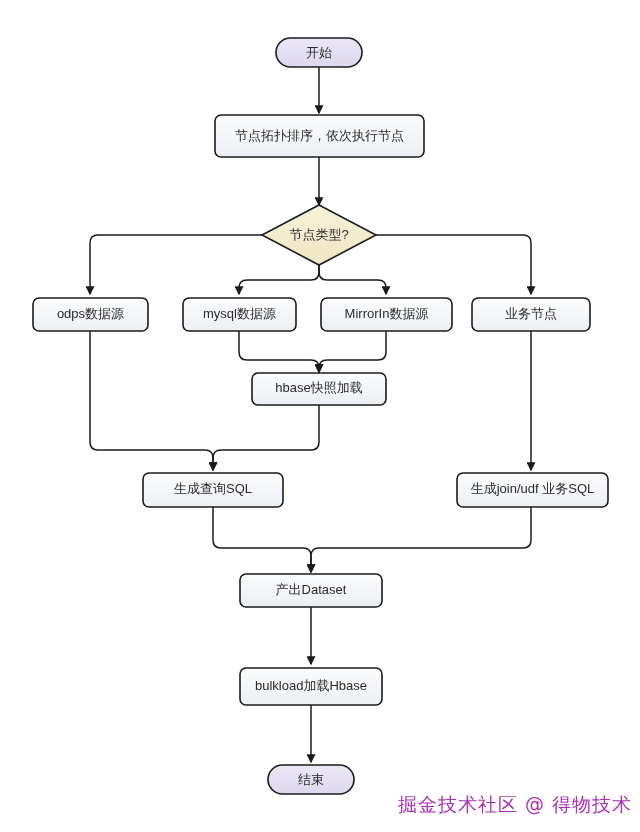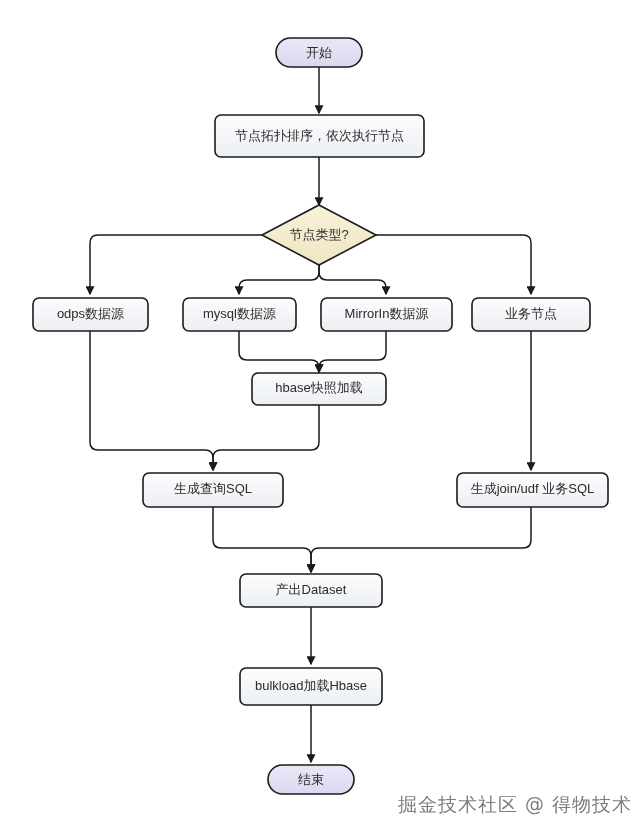--- a/index.html
+++ b/index.html
@@ -40,21 +40,21 @@
     stroke-width: 1.5;
     stroke-linejoin: round;
     stroke-linecap: butt;
   }
   .watermark {
     position: absolute;
     right: 8px;
     bottom: 14px;
     font-family: "DejaVu Sans", sans-serif;
     font-size: 19px;
-    color: #737373;
+    color: #a21caf;
     letter-spacing: 1px;
     white-space: nowrap;
     text-shadow: 0 1px 0 rgba(255,255,255,0.9);
     opacity: 0.92;
   }
 </style>
 </head>
 <body>
 
 <svg id="canvas" viewBox="0 0 640 832">

